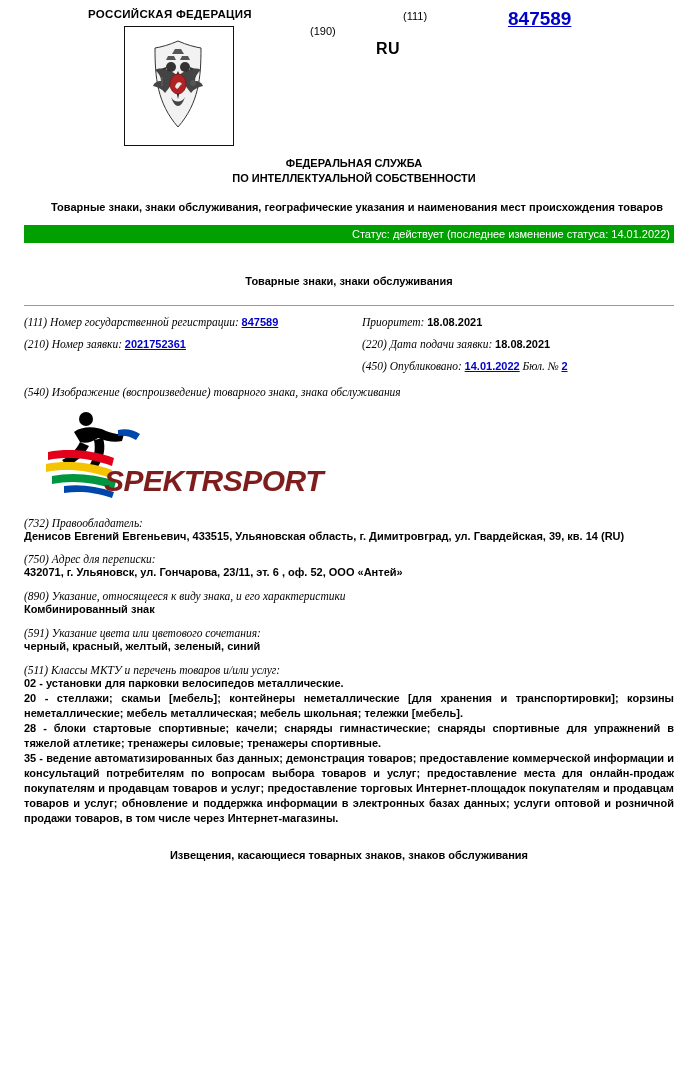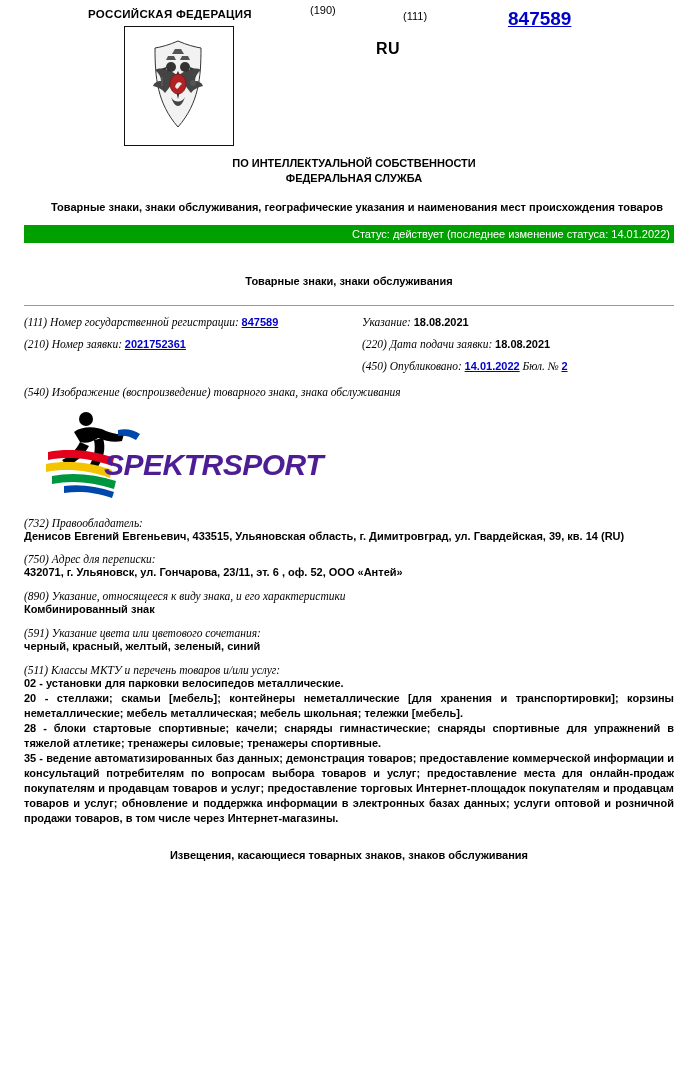--- a/index.html
+++ b/index.html
@@ -30,21 +30,21 @@
     left: 88px;
     top: 8px;
     font-family: "Liberation Sans", sans-serif;
     font-size: 11.5px;
     font-weight: bold;
     letter-spacing: 0.3px;
   }
   .code-190 {
     position: absolute;
     left: 310px;
-    top: 4px;
+    top: 25px;
     font-family: "Liberation Sans", sans-serif;
     font-size: 11px;
   }
   .ru-mark {
     position: absolute;
     left: 376px;
     top: 12px;
     font-family: "Liberation Sans", sans-serif;
     font-size: 16px;
     font-weight: bold;
@@ -158,27 +158,27 @@
   }
   .mark-wrap {
     margin: 10px 0 0 34px;
     width: 300px;
     height: 95px;
     position: relative;
   }
   .mark-text {
     position: absolute;
     left: 70px;
-    top: 40px;
+    top: 56px;
     font-family: "Liberation Sans", sans-serif;
     font-size: 30px;
     font-weight: bold;
     font-style: italic;
     letter-spacing: -0.5px;
-    color: #4c1d95;
+    color: #7f1d1d;
   }
   
   .info {
     margin: 14px 24px 0 24px;
   }
   .info p { margin: 0 0 10px 0; }
   .info .lbl { display: block; }
   .info .val { display: block; line-height: 1.35; }
   .classes {
     margin: 0 24px 0 24px;
@@ -237,41 +237,41 @@
         <ellipse cx="53" cy="57" rx="8" ry="10" fill="#b32222" stroke="#7a1515" stroke-width="0.8"></ellipse>
         <path d="M50 60 C51 55 55 54 57 57 C55 58 54 61 52 62 Z" fill="#eaeaea"></path>
 
         <circle cx="68" cy="56" r="3" fill="#555"></circle>
         <rect x="36" y="50" width="2" height="9" fill="#555"></rect>
       </svg>
     </div>
   </div>
 
   <div class="agency">
+    <div>ФЕДЕРАЛЬНАЯ СЛУЖБА</div>
     <div>ПО ИНТЕЛЛЕКТУАЛЬНОЙ СОБСТВЕННОСТИ</div>
-    <div>ФЕДЕРАЛЬНАЯ СЛУЖБА</div>
   </div>
 
   <div class="doc-kind">Товарные знаки, знаки обслуживания, географические указания и наименования мест происхождения товаров</div>
 
   <div class="status-bar">Статус: действует (последнее изменение статуса: 14.01.2022)</div>
 
   <div class="section-title">Товарные знаки, знаки обслуживания</div>
 
   <div class="rule"></div>
 
   <div class="fields">
 
     <div class="frow">
       <div class="fcol-l">
         <span class="lbl">(111) Номер государственной регистрации:</span>
         <span class="val-link">847589</span>
       </div>
       <div class="fcol-r">
-        <span class="lbl">Указание:</span>
+        <span class="lbl">Приоритет:</span>
         <span class="val">18.08.2021</span>
       </div>
     </div>
 
     <div class="frow">
       <div class="fcol-l">
         <span class="lbl">(210) Номер заявки:</span>
         <span class="val-link">2021752361</span>
       </div>
       <div class="fcol-r">

